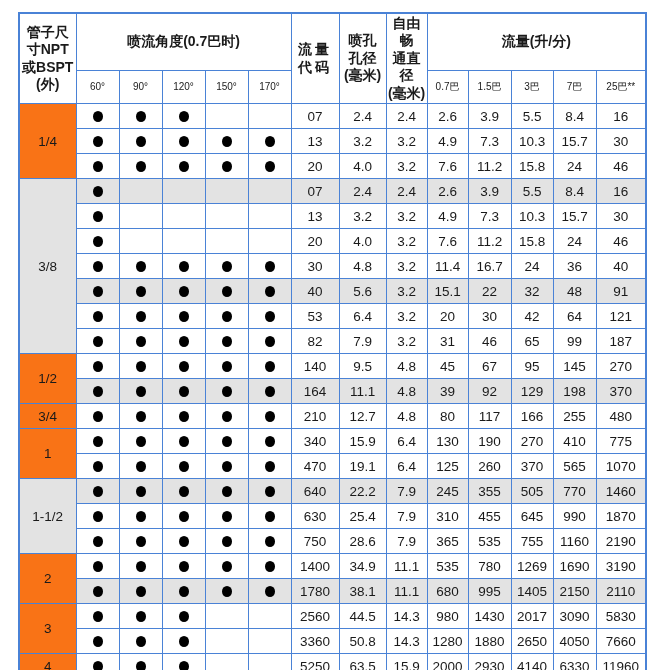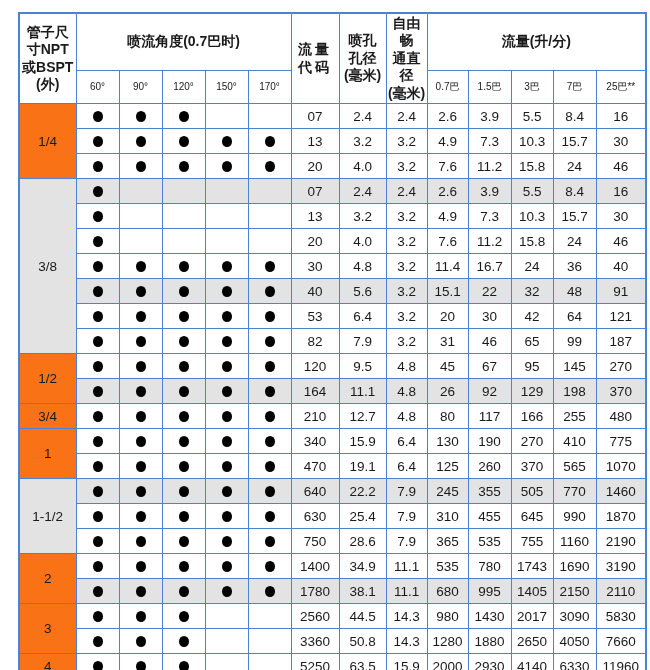--- a/index.html
+++ b/index.html
@@ -265,39 +265,39 @@
           <td>99</td>
           <td>187</td>
         </tr>
         <tr>
           <td rowspan="2" class="pipe">1/2</td>
           <td><span class="dot"></span></td>
           <td><span class="dot"></span></td>
           <td><span class="dot"></span></td>
           <td><span class="dot"></span></td>
           <td><span class="dot"></span></td>
-          <td>120</td>
+          <td>140</td>
           <td>9.5</td>
           <td>4.8</td>
           <td>45</td>
           <td>67</td>
           <td>95</td>
           <td>145</td>
           <td>270</td>
         </tr>
         <tr class="shaded">
           <td><span class="dot"></span></td>
           <td><span class="dot"></span></td>
           <td><span class="dot"></span></td>
           <td><span class="dot"></span></td>
           <td><span class="dot"></span></td>
           <td>164</td>
           <td>11.1</td>
           <td>4.8</td>
-          <td>26</td>
+          <td>39</td>
           <td>92</td>
           <td>129</td>
           <td>198</td>
           <td>370</td>
         </tr>
         <tr>
           <td rowspan="1" class="pipe">3/4</td>
           <td><span class="dot"></span></td>
           <td><span class="dot"></span></td>
           <td><span class="dot"></span></td>
@@ -394,21 +394,21 @@
           <td><span class="dot"></span></td>
           <td><span class="dot"></span></td>
           <td><span class="dot"></span></td>
           <td><span class="dot"></span></td>
           <td><span class="dot"></span></td>
           <td>1400</td>
           <td>34.9</td>
           <td>11.1</td>
           <td>535</td>
           <td>780</td>
-          <td>1743</td>
+          <td>1269</td>
           <td>1690</td>
           <td>3190</td>
         </tr>
         <tr class="shaded">
           <td><span class="dot"></span></td>
           <td><span class="dot"></span></td>
           <td><span class="dot"></span></td>
           <td><span class="dot"></span></td>
           <td><span class="dot"></span></td>
           <td>1780</td>

